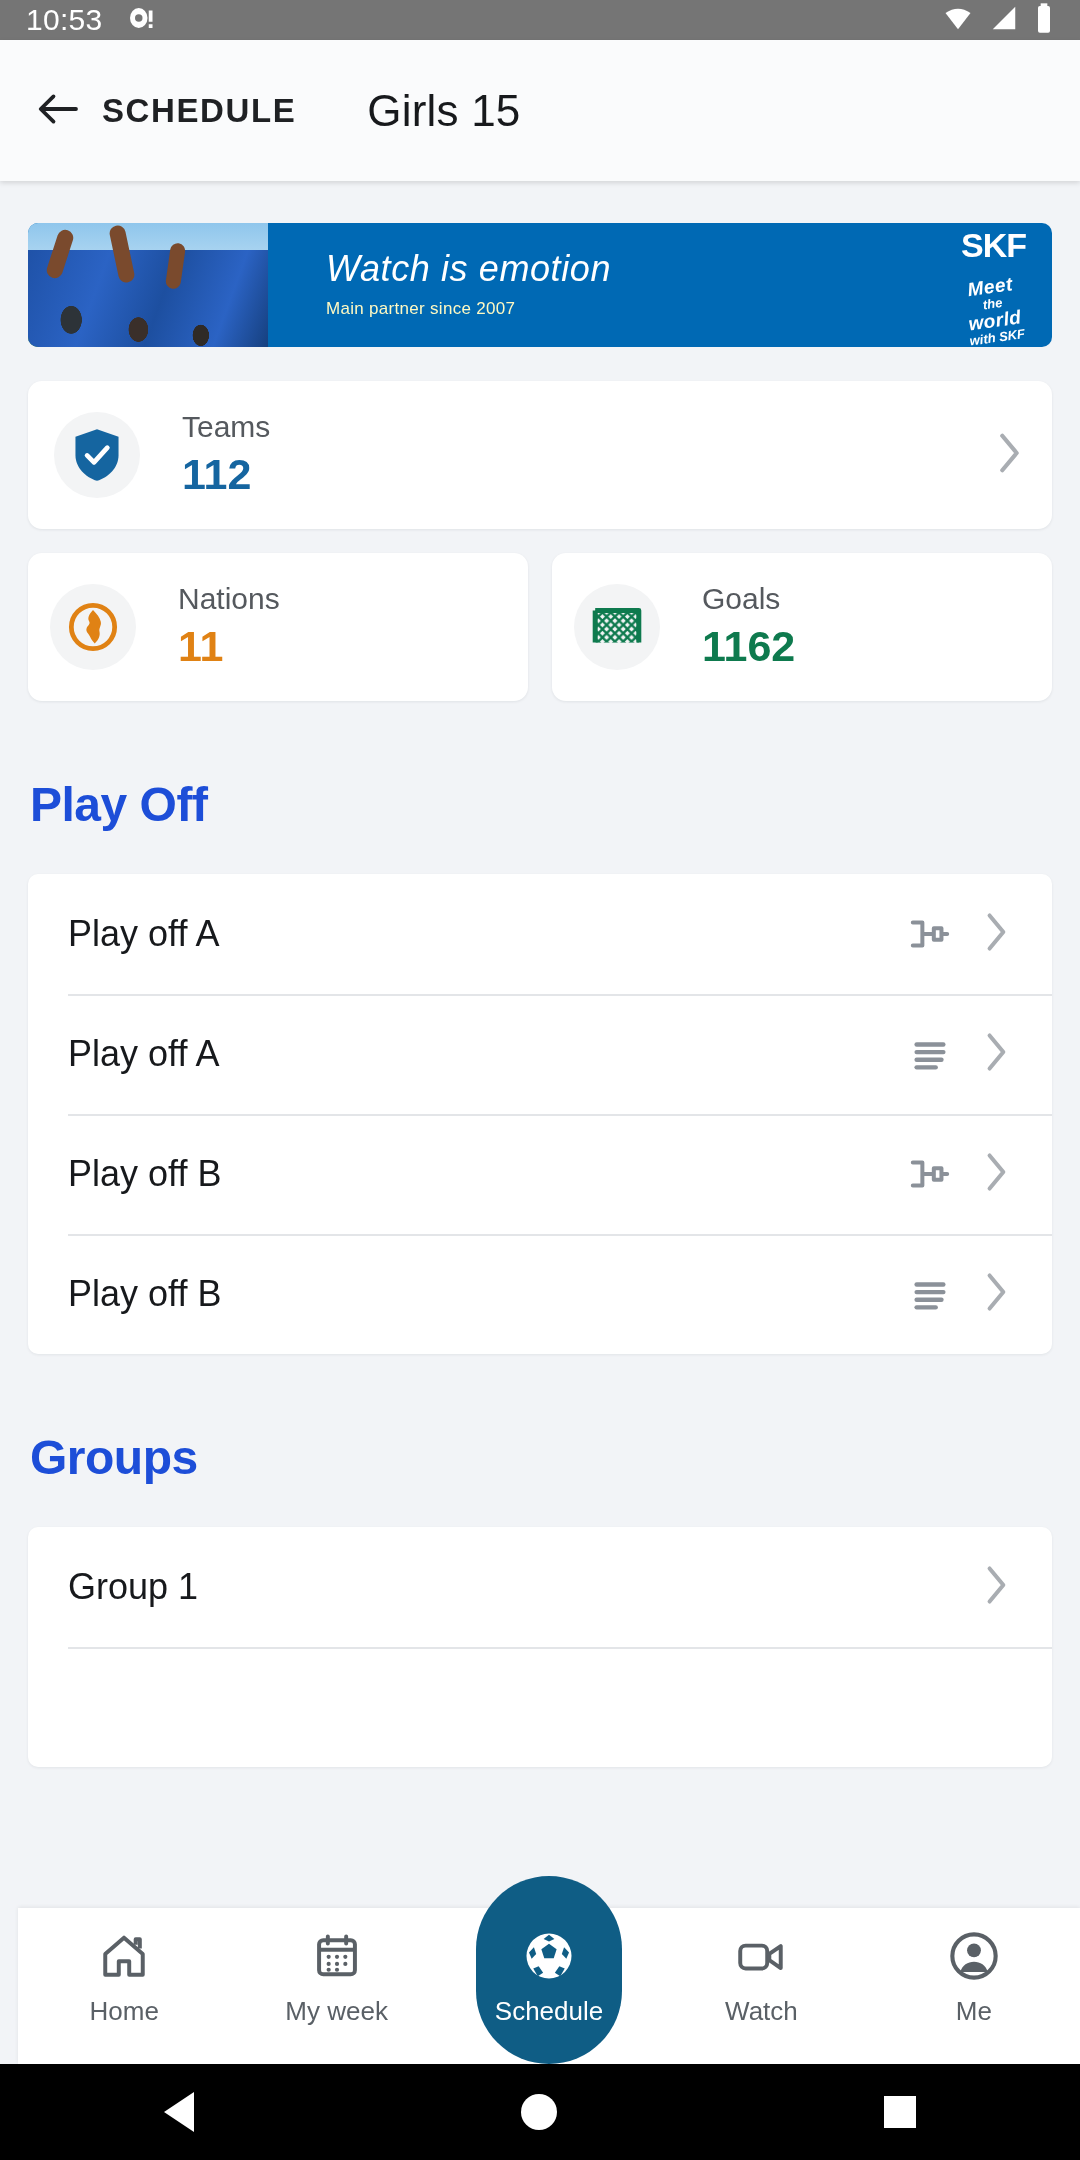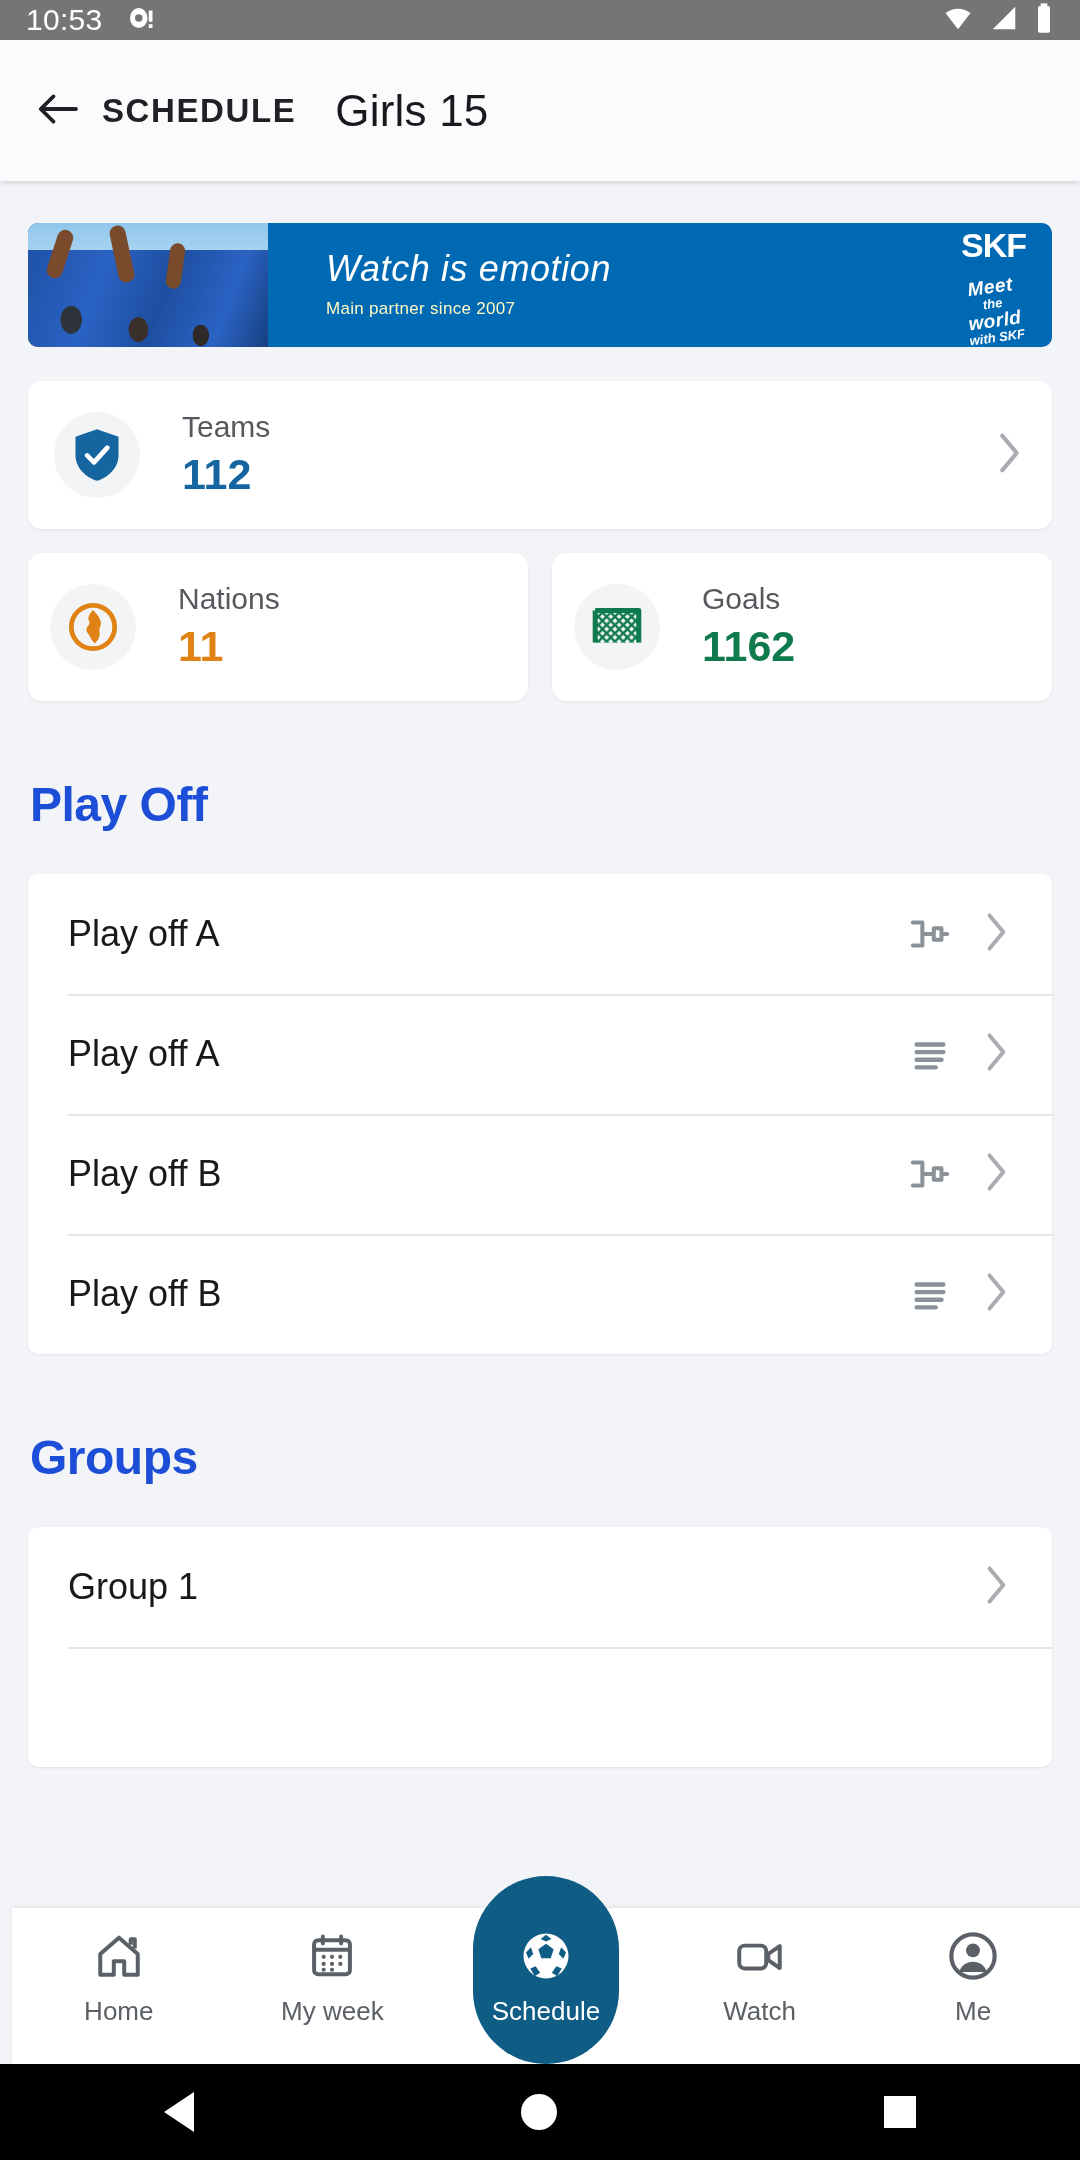--- a/index.html
+++ b/index.html
@@ -23,21 +23,21 @@
 
   
   .appbar{
     height:141px; background:#fafbfc;
     display:flex; align-items:center; padding:0 36px;
     box-shadow:0 2px 5px rgba(0,0,0,.13);
     position:relative; z-index:5;
   }
   .back-group{ display:flex; align-items:center; gap:22px; cursor:pointer; }
   .back-label{ font-size:33px; font-weight:bold; letter-spacing:1.6px; color:#1f2124; }
-  .page-title{ font-size:44px; color:#17191c; margin-left:39px; letter-spacing:.2px; }
+  .page-title{ font-size:44px; color:#17191c; margin-left:71px; letter-spacing:.2px; }
 
   
   .content{
     position:absolute; top:199px; left:0; right:0; bottom:252px;
     background:#f2f4f7; overflow:hidden;
   }
 
   
   .banner{
     margin:24px 28px 0 28px; height:124px; border-radius:10px; overflow:hidden;
@@ -118,21 +118,21 @@
     height:120px; display:flex; align-items:center; padding:0 40px; position:relative;
   }
   .list-row + .list-row::before{
     content:""; position:absolute; left:40px; right:0; top:0; height:2px; background:#e3e5e8;
   }
   .row-label{ font-size:36px; color:#17191c; flex:1; }
   .row-icon{ width:60px; display:flex; justify-content:center; margin-right:20px; }
 
   
   .bottomnav{
-    position:absolute; left:12px; right:0; bottom:96px; height:156px;
+    position:absolute; left:18px; right:0; bottom:96px; height:156px;
     background:#ffffff; display:flex; align-items:flex-start;
     box-shadow:0 -1px 4px rgba(0,0,0,.07);
   }
   .nav-item{
     flex:1; display:flex; flex-direction:column; align-items:center;
     padding-top:20px; gap:12px; position:relative; cursor:pointer;
   }
   .nav-label{ font-size:26px; color:#5a6066; }
   .nav-item.active .nav-label{ color:#ffffff; }
   .nav-pill{

